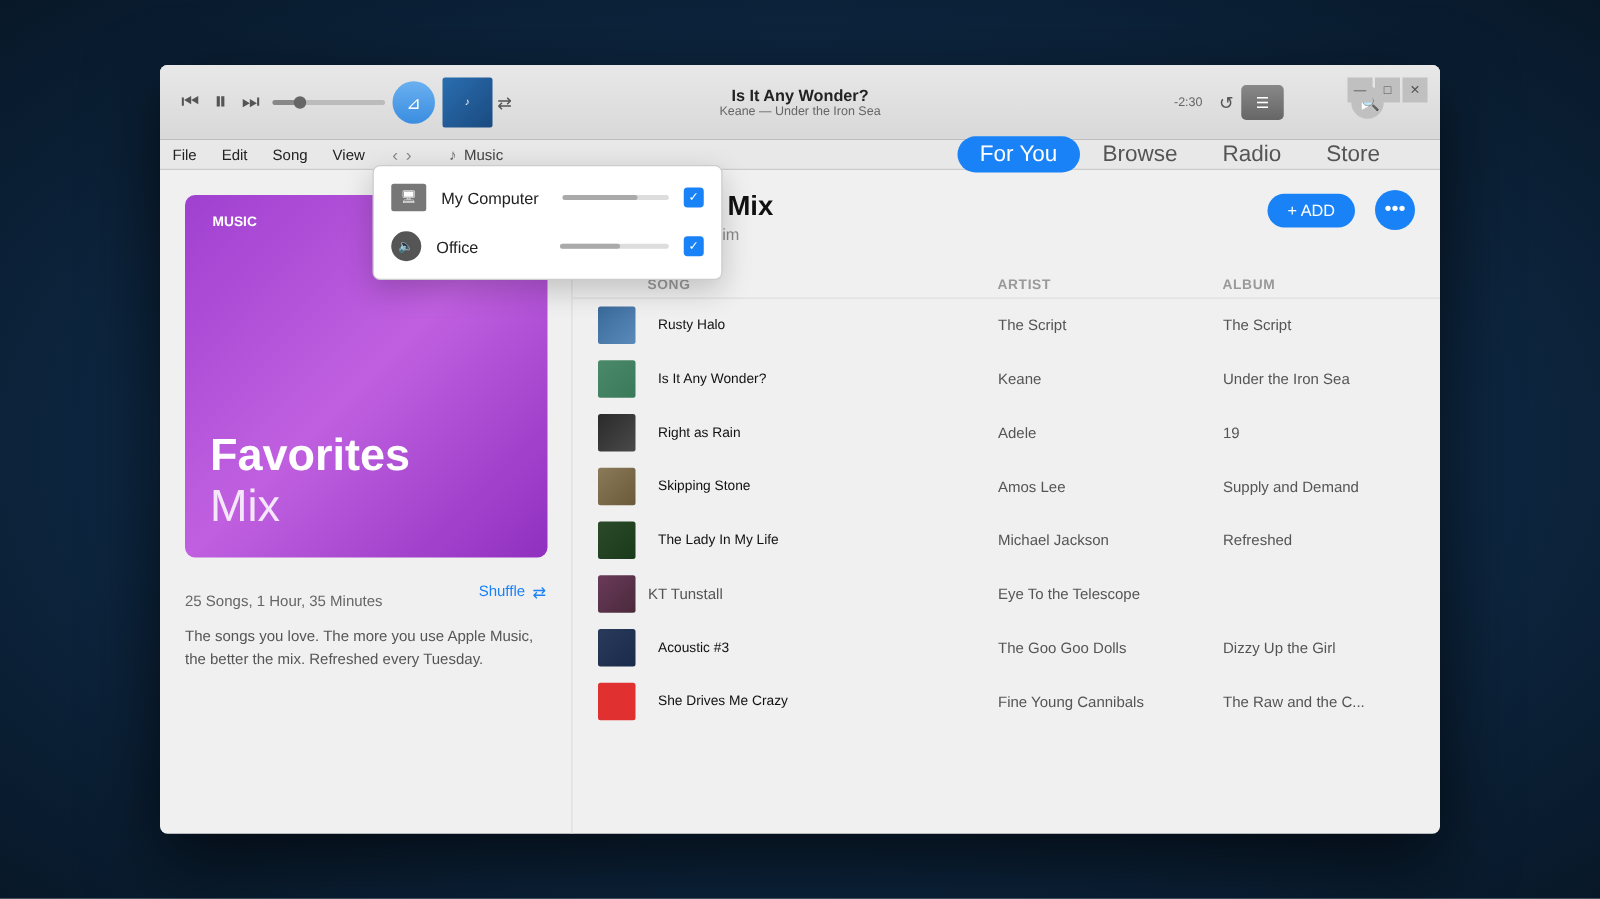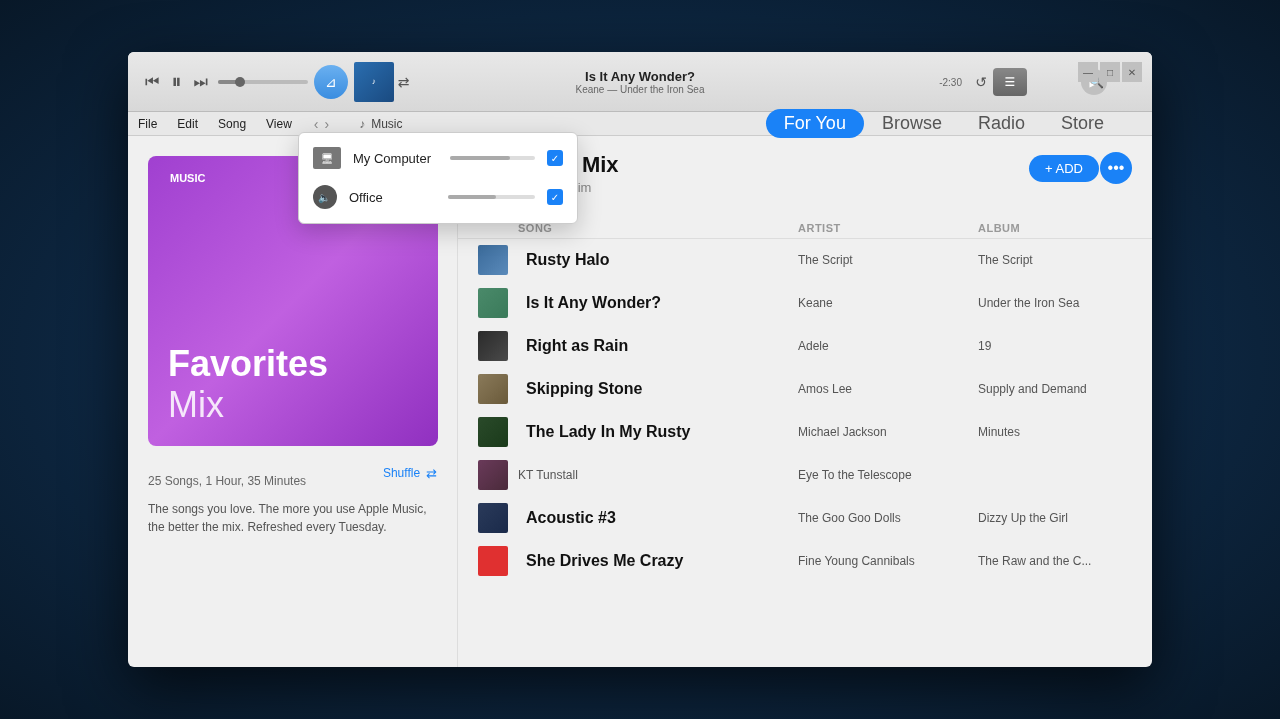--- a/index.html
+++ b/index.html
@@ -380,21 +380,21 @@
       color: #888;
       margin-top: 2px;
     }
     .mix-info .updated {
       font-size: 11px;
       color: #aaa;
       margin-top: 1px;
     }
     .header-actions {
       display: flex;
-      gap: 1px;
+      gap: 16px;
       align-items: center;
     }
     .add-btn {
       background: #1a82f7;
       color: white;
       border: none;
       border-radius: 20px;
       padding: 6px 16px;
       font-size: 13px;
       cursor: pointer;
@@ -438,24 +438,23 @@
       border-bottom: 1px solid #f0f0f0;
     }
     .song-thumb {
       width: 30px;
       height: 30px;
       border-radius: 2px;
       background: #888;
       overflow: hidden;
     }
     .song-name {
-      font-size: 16px;
+      font-size: 11px;
       color: #111;
       padding-left: 8px;
-      font-weight: bold;
     }
     .song-artist {
       font-size: 12px;
       color: #555;
     }
     .song-album {
       font-size: 12px;
       color: #555;
     }
 
@@ -699,23 +698,23 @@
         <div class="song-row">
           <div class="song-thumb thumb-4"></div>
           <div class="song-name">Skipping Stone</div>
           <div class="song-artist">Amos Lee</div>
           <div class="song-album">Supply and Demand</div>
 
         </div>
 
         <div class="song-row">
           <div class="song-thumb thumb-5"></div>
-          <div class="song-name">The Lady In My Rusty</div>
+          <div class="song-name">The Lady In My Life</div>
           <div class="song-artist">Michael Jackson</div>
-          <div class="song-album">Minutes</div>
+          <div class="song-album">Refreshed</div>
 
         </div>
 
         <div class="song-row">
           <div class="song-thumb thumb-6"></div>
           <div class="song-artist">KT Tunstall</div>
           <div class="song-album">Eye To the Telescope</div>
 
         </div>
 

